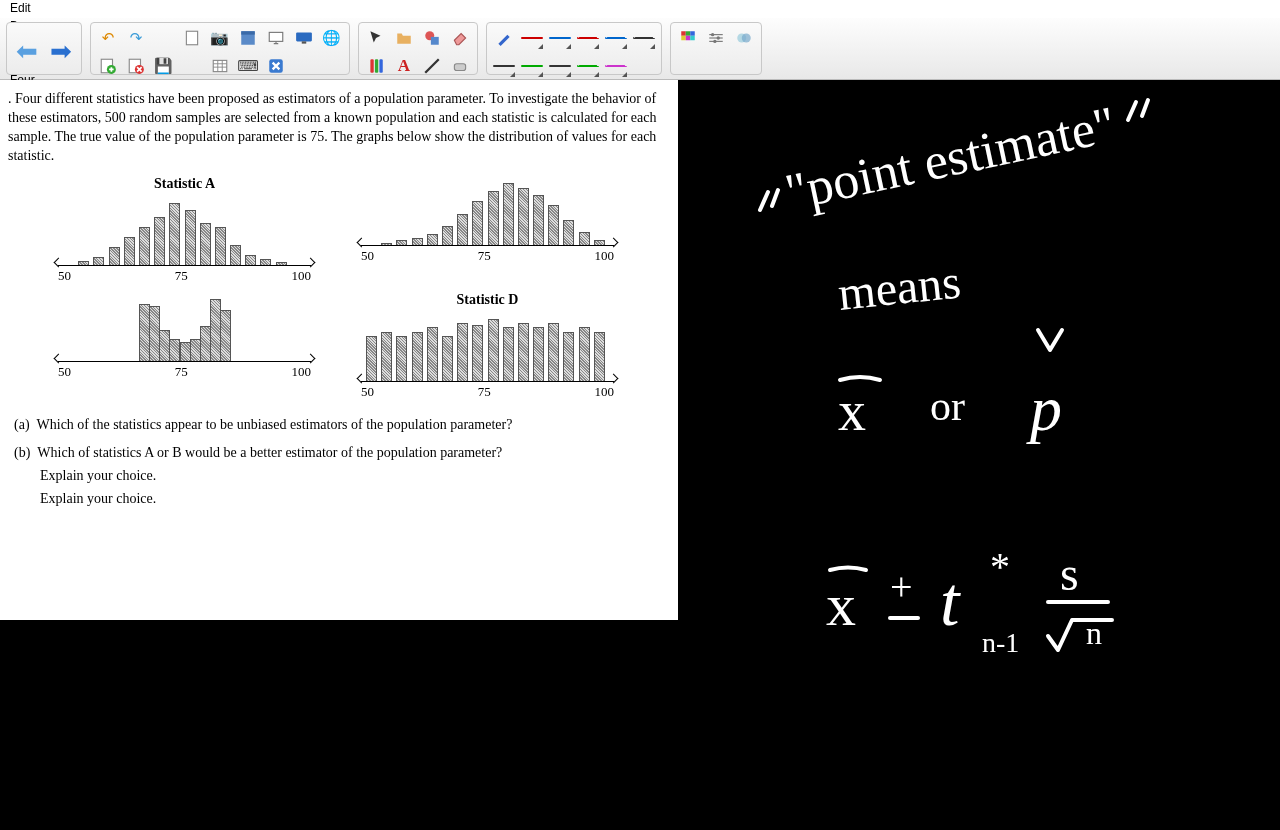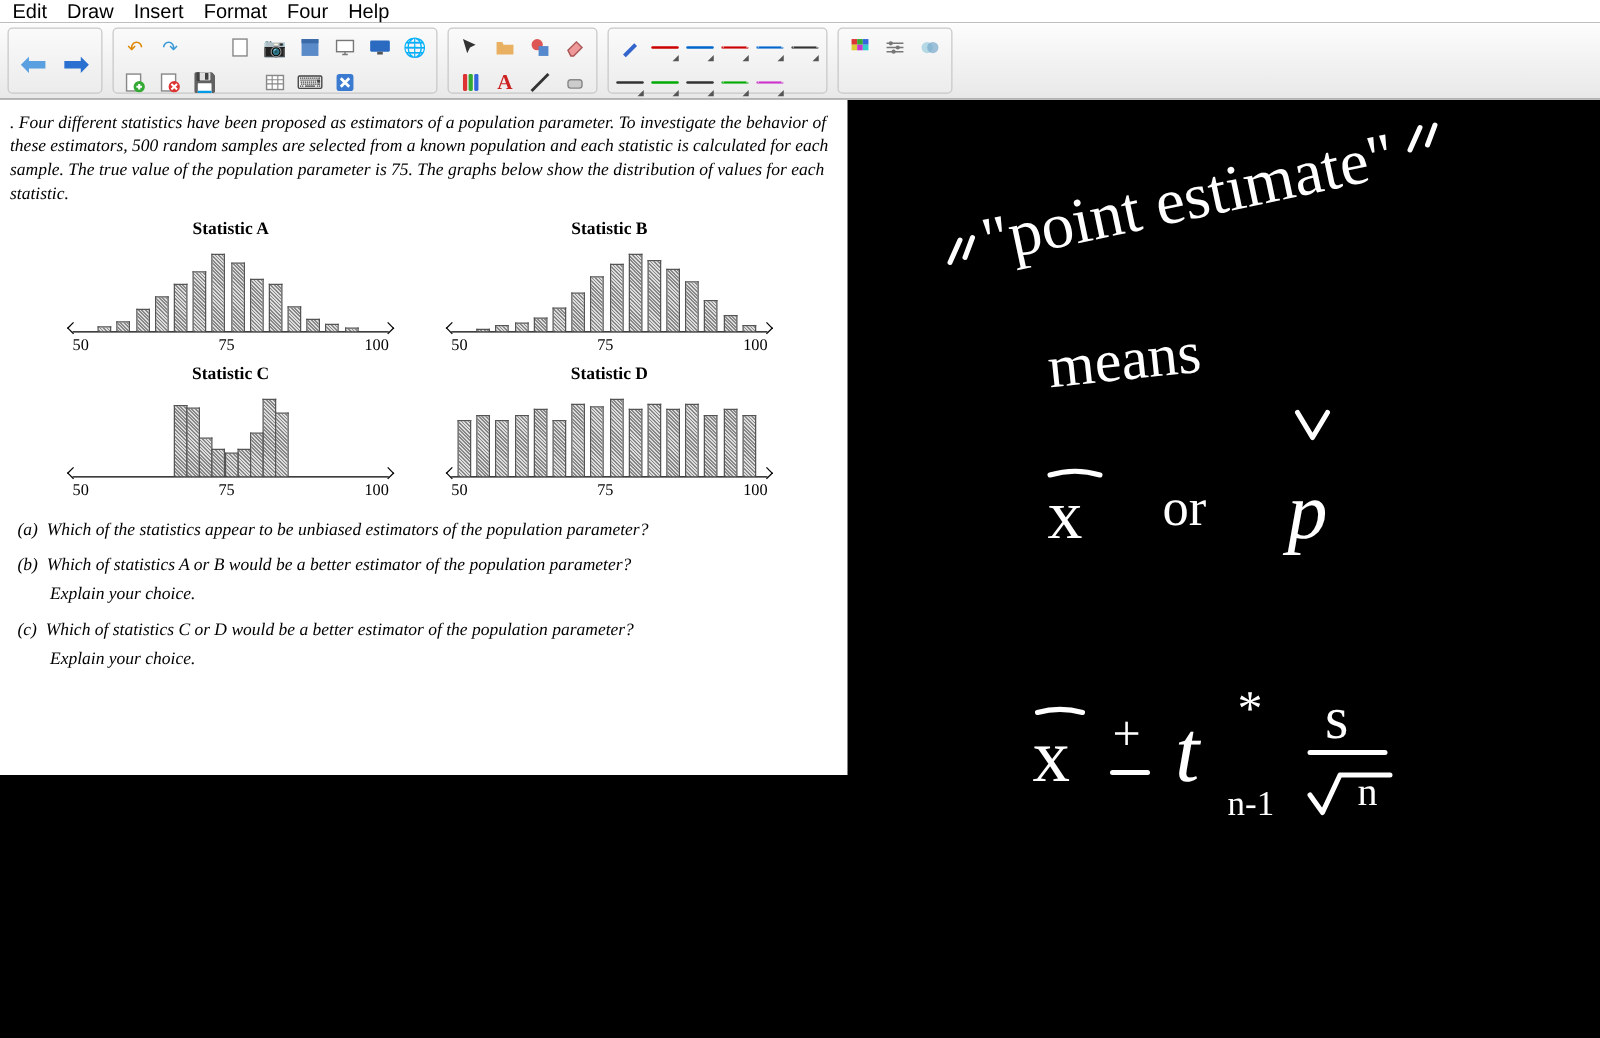--- a/index.html
+++ b/index.html
@@ -1,30 +1,30 @@
 <!DOCTYPE html>
 <html><head>
 <meta charset="utf-8">
 <style>
 * { margin:0; padding:0; box-sizing:border-box; }
 body { width:1280px; height:830px; background:#000; font-family:"Segoe UI",Arial,sans-serif; font-size:13px; overflow:hidden; position:relative; }
-.menubar { background:#fff; height:18px; padding:1px 4px; display:flex; gap:4px; font-size:16px; color:#000; }
+.menubar { background:#fff; height:18px; padding:1px 4px; display:flex; gap:4px; font-size:12px; color:#000;flex-direction:column; }
 .menubar span { padding:0 6px; cursor:default; }
 .toolbar-area { background:linear-gradient(#fdfdfd,#e8e8e8); padding:4px 6px; display:flex; gap:8px; border-bottom:1px solid #bbb; height:62px; }
 .tool-group { display:grid; grid-template-rows:26px 26px; grid-auto-flow:column; gap:2px; padding:2px 4px; border:1px solid #c8c8c8; border-radius:4px; background:linear-gradient(#fafafa,#ececec); }
 .tool-group.single-row { grid-template-rows:52px; align-items:center; }
 .tbtn { width:26px; height:26px; display:flex; align-items:center; justify-content:center; border:1px solid transparent; border-radius:3px; font-size:15px; color:#444; cursor:pointer; position:relative; }
 .tbtn.big { width:32px; height:52px; font-size:26px; }
 .tbtn svg { width:18px; height:18px; }
 .line-sample { width:22px; height:2px; border-radius:1px; }
 .line-sample.dashed { border-top:2px dashed; height:0; }
 .corner-tri { position:absolute; right:1px; bottom:1px; width:0; height:0; border-left:5px solid transparent; border-bottom:5px solid #555; }
 
 .doc { position:absolute; left:0; top:80px; width:678px; height:540px; background:#fff; color:#000; font-family:"Times New Roman",serif; font-size:14px; padding:10px 14px 10px 8px; }
-.doc p { margin-bottom:4px; line-height:1.35;font-style:italic; }
+.doc p { margin-bottom:4px; line-height:1.35; }
 .charts { display:grid; grid-template-columns:1fr 1fr; gap:8px 30px; margin:10px 40px 16px 40px; }
 .chart { text-align:center; }
 .chart-title { font-size:14px; margin-bottom:4px;font-weight:bold; }
 .bars { display:flex; align-items:flex-end; justify-content:center; height:70px; border-bottom:1px solid #000; margin:0 10px; position:relative; }
 .bars::before,.bars::after { content:""; position:absolute; bottom:-1px; width:6px; height:6px; border-top:1px solid #000; border-right:1px solid #000; }
 .bars::before { left:-3px; transform:rotate(-135deg); }
 .bars::after { right:-3px; transform:rotate(45deg); }
 .bar { width:11px; background:repeating-linear-gradient(45deg,#888,#888 1px,#ddd 1px,#ddd 2px); margin:0; border:1px solid #555; border-bottom:none; }
 .ticks { display:flex; justify-content:space-between; margin:2px 10px 0 10px; font-size:13px; }
 .q { margin:10px 0 4px 6px; }
@@ -260,21 +260,20 @@
           <div class="bar" style="height: 6px; position: absolute; left: 202.46px;"></div>
           <div class="bar" style="height: 3px; position: absolute; left: 217.64px;"></div>
         </div>
       <div class="ticks">
           <span>50</span>
           <span>75</span>
           <span>100</span>
         </div>
     </div>
     <div class="chart">
-      <div class="chart-title">Statistic B</div>
       <div class="bars">
           <div class="bar" style="height: 2.06667px; position: absolute; left: 20.3px;"></div>
           <div class="bar" style="height: 4.13333px; position: absolute; left: 35.48px;"></div>
           <div class="bar" style="height: 6.2px; position: absolute; left: 50.66px;"></div>
           <div class="bar" style="height: 10.3333px; position: absolute; left: 65.84px;"></div>
           <div class="bar" style="height: 18.6px; position: absolute; left: 81.02px;"></div>
           <div class="bar" style="height: 31px; position: absolute; left: 96.2px;"></div>
           <div class="bar" style="height: 43.4px; position: absolute; left: 111.38px;"></div>
           <div class="bar" style="height: 53.7333px; position: absolute; left: 126.56px;"></div>
           <div class="bar" style="height: 62px; position: absolute; left: 141.74px;"></div>
@@ -285,21 +284,20 @@
           <div class="bar" style="height: 12.4px; position: absolute; left: 217.64px;"></div>
           <div class="bar" style="height: 4.13333px; position: absolute; left: 232.82px;"></div>
         </div>
       <div class="ticks">
           <span>50</span>
           <span>75</span>
           <span>100</span>
         </div>
     </div>
     <div class="chart">
-      <div class="chart-title">Statistic C</div>
       <div class="bars">
           <div class="bar" style="height: 56.5294px; position: absolute; left: 81.02px;"></div>
           <div class="bar" style="height: 54.7059px; position: absolute; left: 91.14px;"></div>
           <div class="bar" style="height: 31px; position: absolute; left: 101.26px;"></div>
           <div class="bar" style="height: 21.8824px; position: absolute; left: 111.38px;"></div>
           <div class="bar" style="height: 18.2353px; position: absolute; left: 121.5px;"></div>
           <div class="bar" style="height: 21.8824px; position: absolute; left: 131.62px;"></div>
           <div class="bar" style="height: 34.6471px; position: absolute; left: 141.74px;"></div>
           <div class="bar" style="height: 62px; position: absolute; left: 151.86px;"></div>
           <div class="bar" style="height: 51.0588px; position: absolute; left: 161.98px;"></div>
@@ -334,21 +332,20 @@
           <span>50</span>
           <span>75</span>
           <span>100</span>
         </div>
     </div>
   </div>
 
   <p class="q"><span>(a)</span>&nbsp;&nbsp;<span>Which of the statistics appear to be unbiased estimators of the population parameter?</span></p>
   <p class="q"><span>(b)</span>&nbsp;&nbsp;<span>Which of statistics A or B would be a better estimator of the population parameter?</span></p>
   <p class="q-sub">Explain your choice.</p>
-  <p class="q"><span>(c)</span>&nbsp;&nbsp;<span>Which of statistics C or D would be a better estimator of the population parameter?</span></p>
   <p class="q-sub">Explain your choice.</p>
 </div>
 
 <svg class="handwriting" viewBox="0 0 560 640">
 
   <path class="hw-stroke" d="M60 130 l8 -18 M72 126 l6 -16"></path>
   <text x="90" y="130" font-size="52" transform="rotate(-12 90 130)">"point estimate"</text>
   <path class="hw-stroke" d="M428 40 l8 -18 M442 36 l6 -16"></path>
 
   <text x="140" y="230" font-size="48" transform="rotate(-6 140 230)">means</text>

